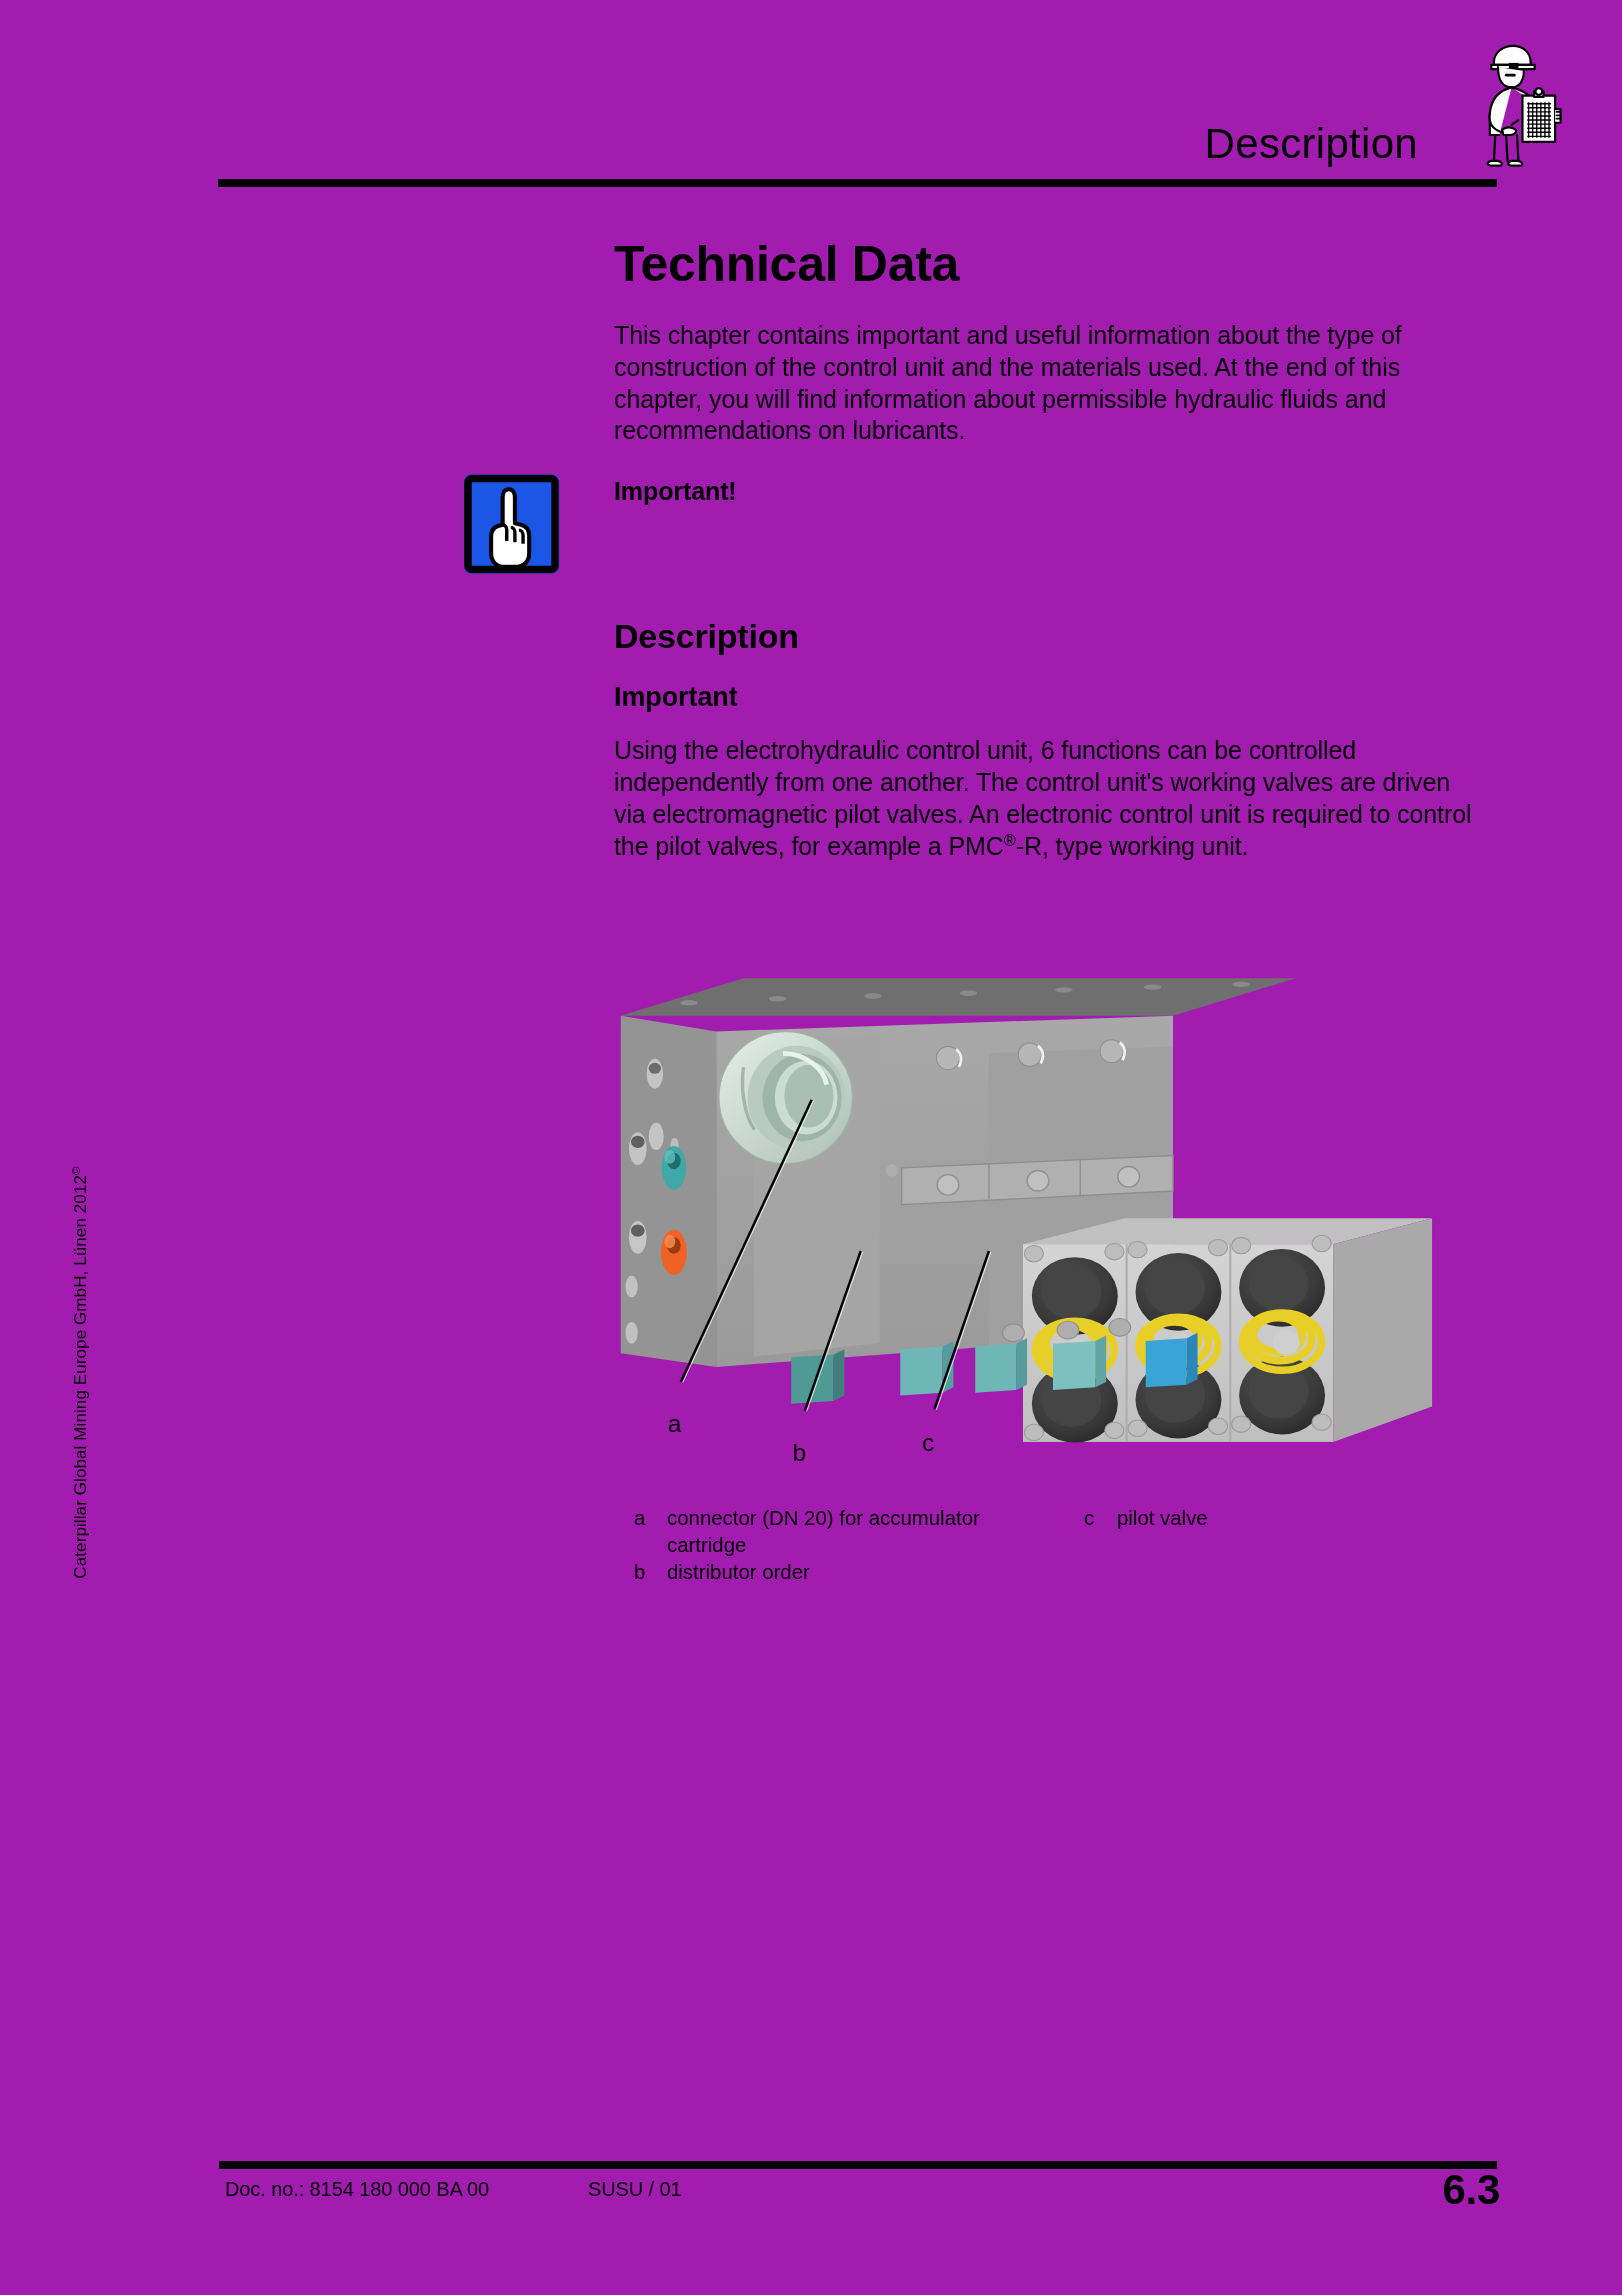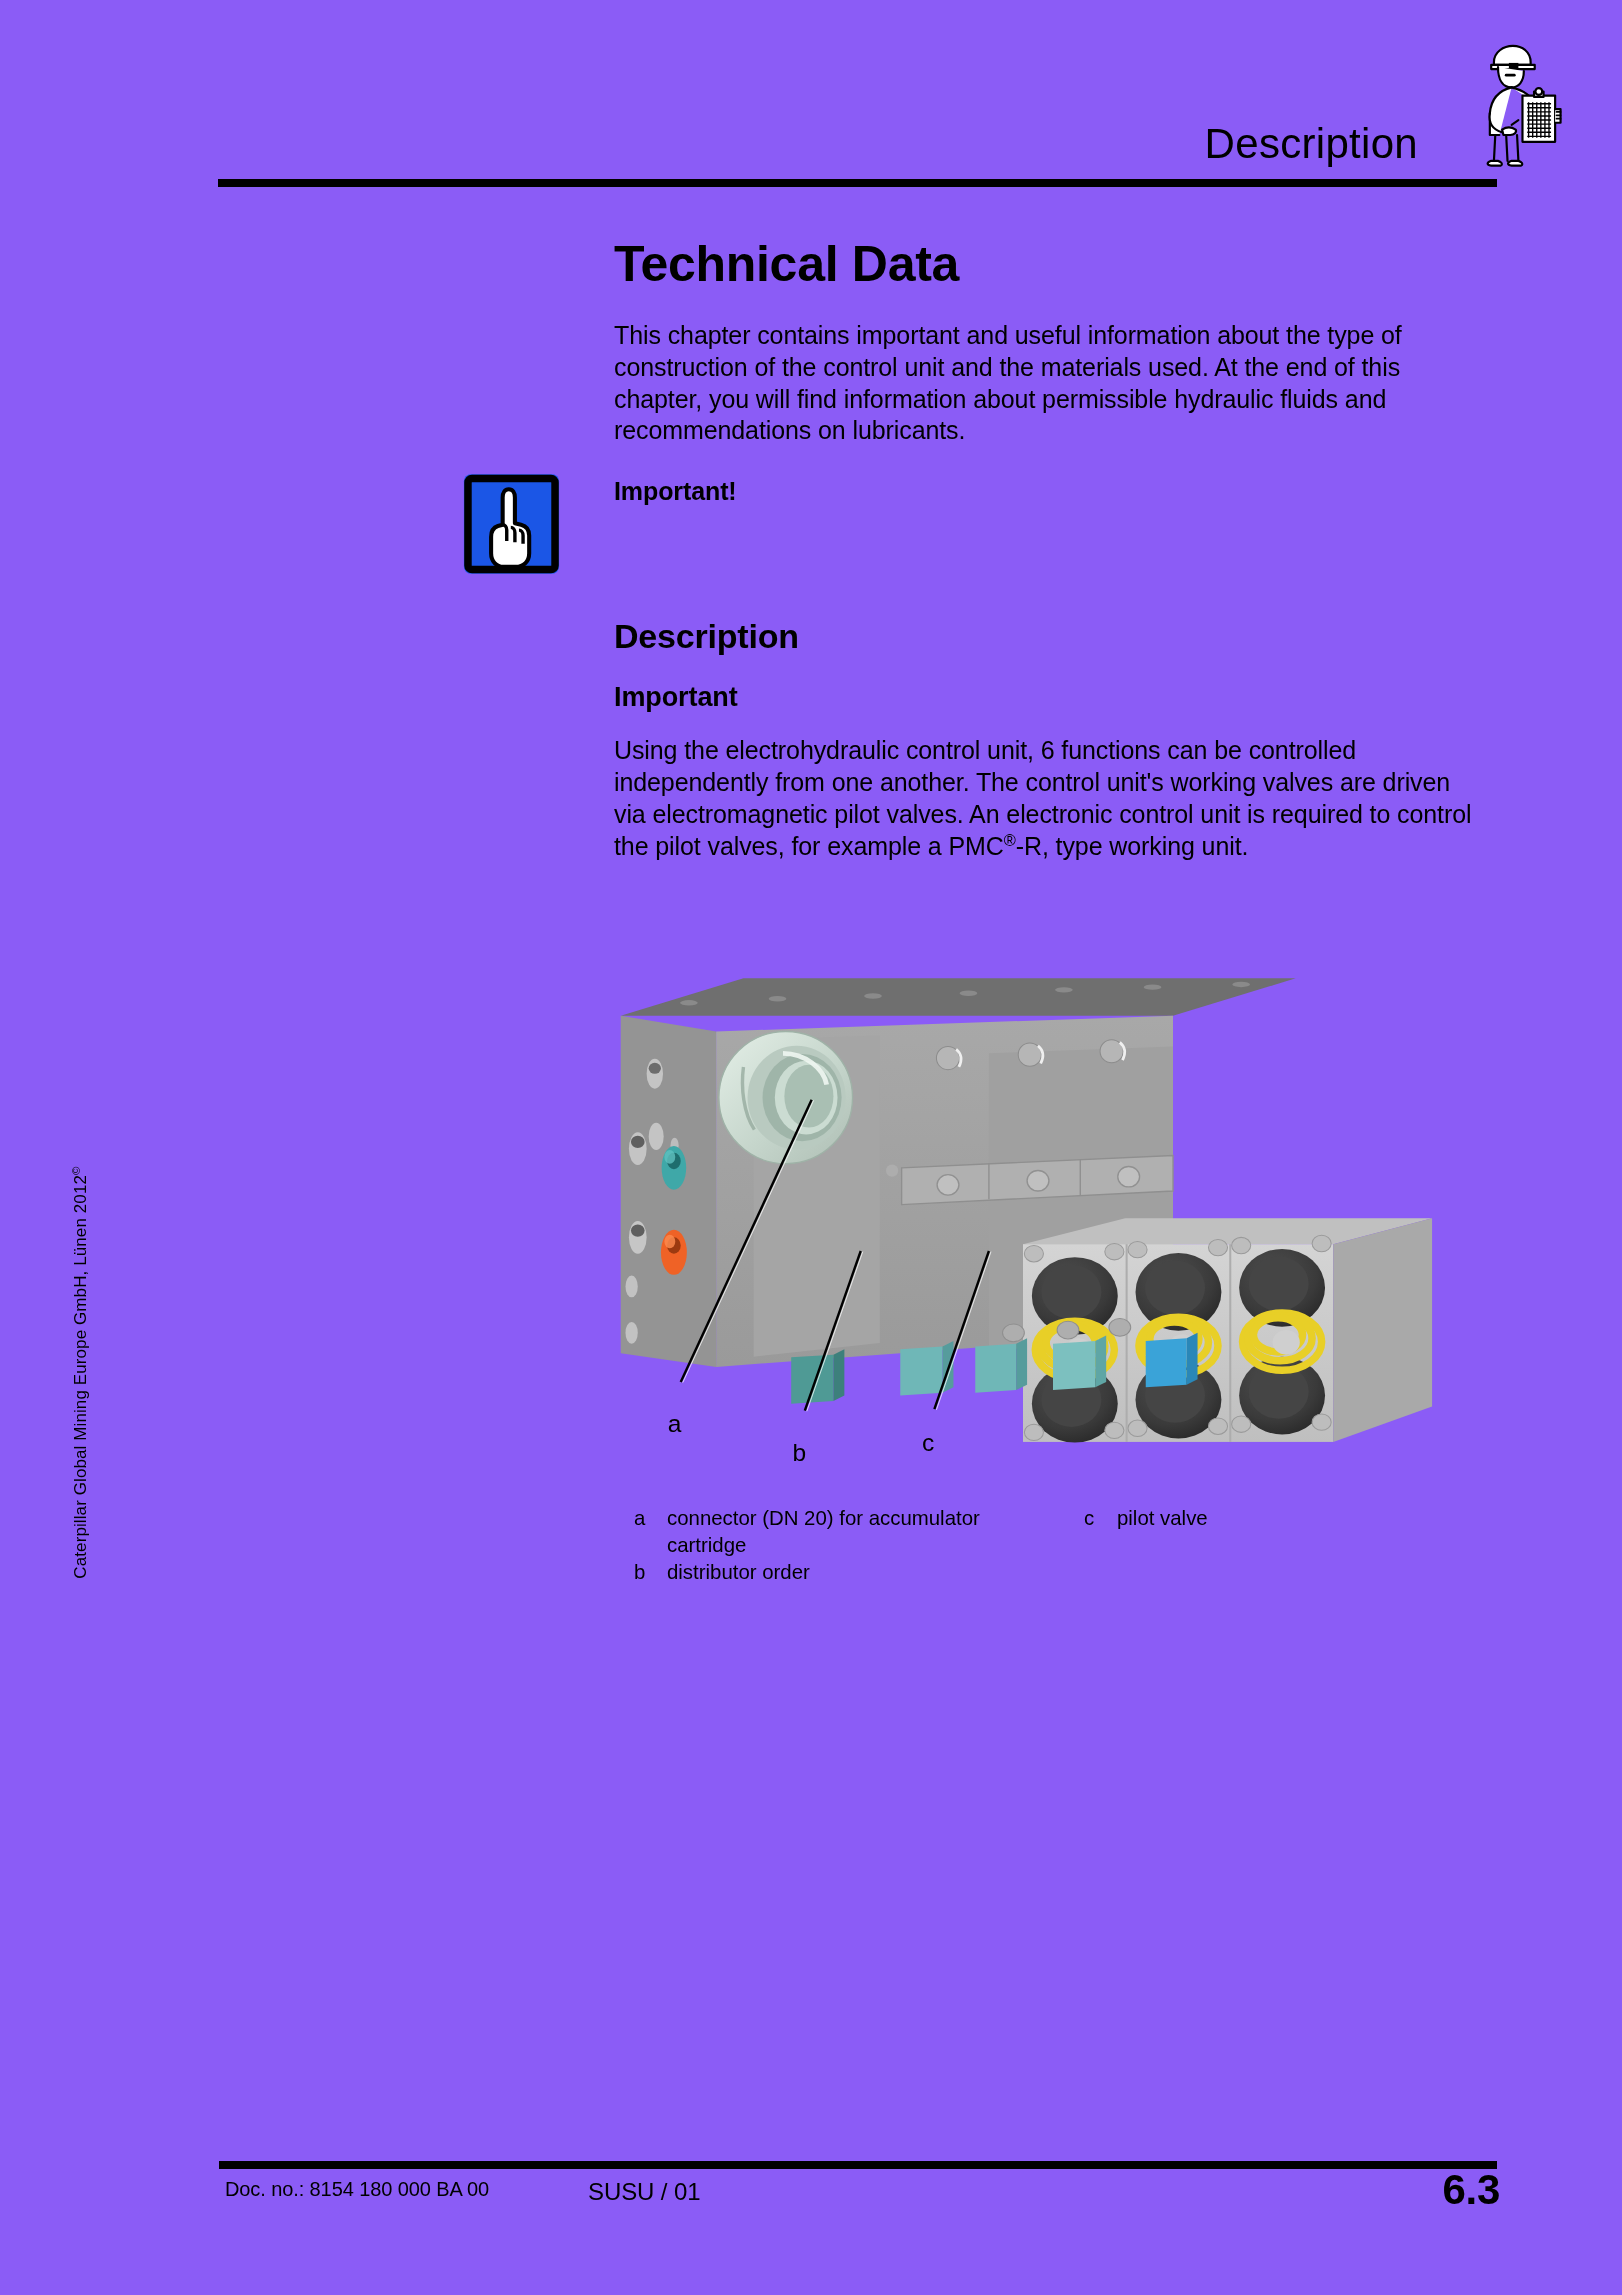--- a/index.html
+++ b/index.html
@@ -8,21 +8,21 @@
     background: #ffffff;
   }
   body {
     font-family: "Liberation Sans", sans-serif;
     color: #000;
   }
   #page {
     position: relative;
     width: 1622px;
     height: 2295px;
-    background: #8b5cf6;
+    background: #a21caf;
     overflow: hidden;
   }
 
   
   #header-title {
     position: absolute;
     left: 218px;
     top: 123px;
     width: 1200px;
     text-align: right;
@@ -183,21 +183,21 @@
     position: absolute;
     left: 225px;
     top: 2178px;
     font-size: 20px;
     letter-spacing: -0.1px;
   }
   #footer-rev {
     position: absolute;
     left: 588px;
     top: 2178px;
-    font-size: 24px;
+    font-size: 20px;
     letter-spacing: -0.1px;
   }
   #footer-page {
     position: absolute;
     left: 1336px;
     top: 2166px;
     width: 164px;
     text-align: right;
     font-size: 42px;
     font-weight: bold;

